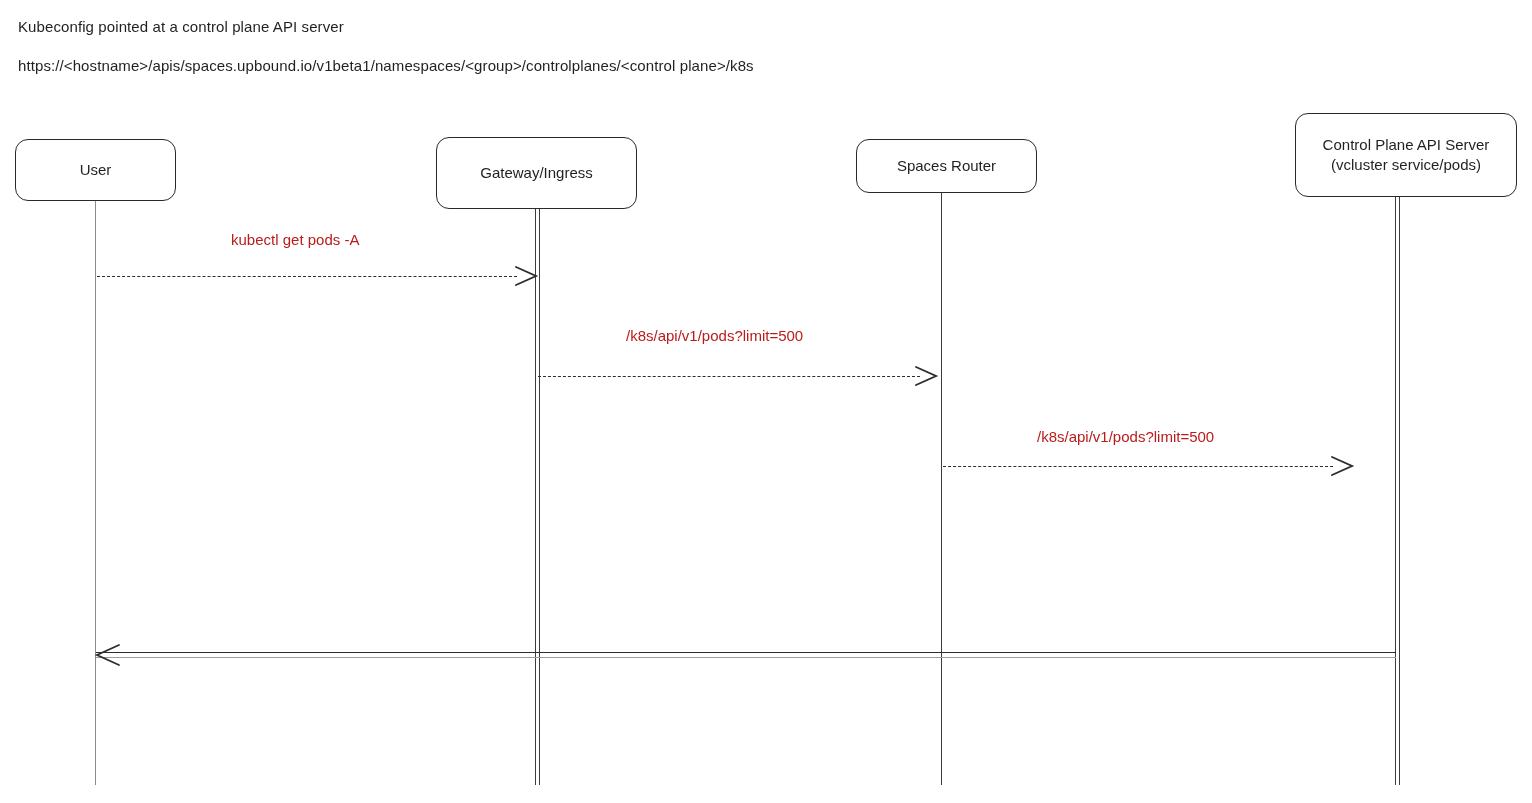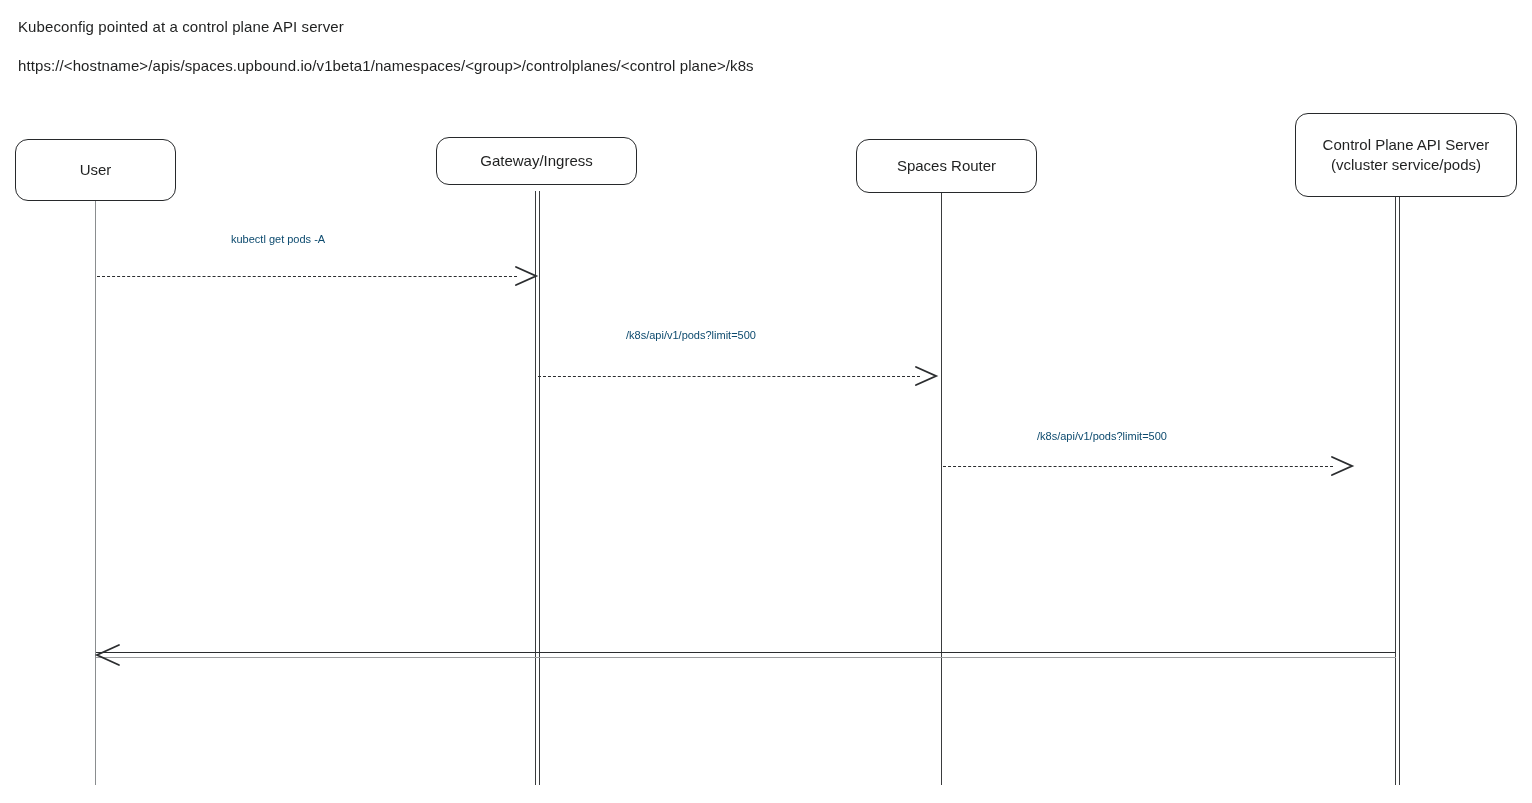--- a/index.html
+++ b/index.html
@@ -61,23 +61,23 @@
     border-left-color: #8a8d8f;
   }
   .lifeline.double {
     width: 3px;
     border-left: 1.2px solid #3a3c3e;
     border-right: 1.2px solid #3a3c3e;
   }
 
   .msg-label {
     position: absolute;
-    font-size: 11px;
+    font-size: 15px;
     line-height: 17px;
-    color: #0c4a6e;
+    color: #b91c1c;
     white-space: nowrap;
     z-index: 4;
     text-align: center;
   }
 
   .msg-line {
     position: absolute;
     height: 0;
     z-index: 2;
   }
@@ -112,21 +112,21 @@
 
   <div class="lifeline gray" style="left:95px; top:192px; height:593px;"></div>
   <div class="lifeline double" style="left:535px; top:191px; height:594px;"></div>
   <div class="lifeline" style="left:941px; top:192px; height:593px;"></div>
   <div class="lifeline double" style="left:1395px; top:196px; height:589px;"></div>
 
   <div class="participant-box" style="left:15px; top:139px; width:161px; height:62px;">
     <span class="participant-label">User</span>
   </div>
 
-  <div class="participant-box" style="left:436px; top:137px; width:201px; height:48px;justify-content:center;">
+  <div class="participant-box" style="left:436px; top:137px; width:201px; height:72px;justify-content:center;">
     <span class="participant-label">Gateway/Ingress</span>
   </div>
 
   <div class="participant-box" style="left:856px; top:139px; width:181px; height:54px;align-items:center;">
     <span class="participant-label">Spaces Router</span>
   </div>
 
   <div class="participant-box" style="left:1295px; top:113px; width:222px; height:84px;">
     <span class="participant-label">Control Plane API Server
 (vcluster service/pods)</span>

